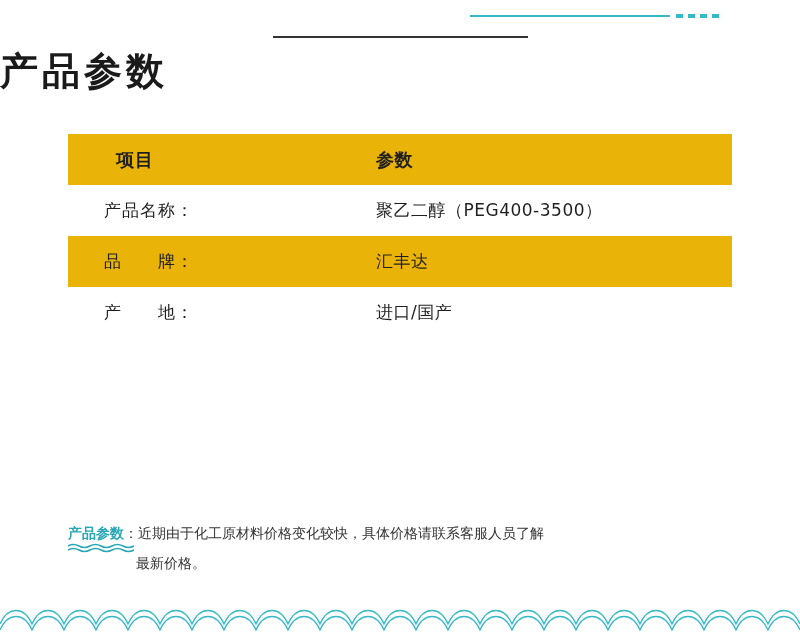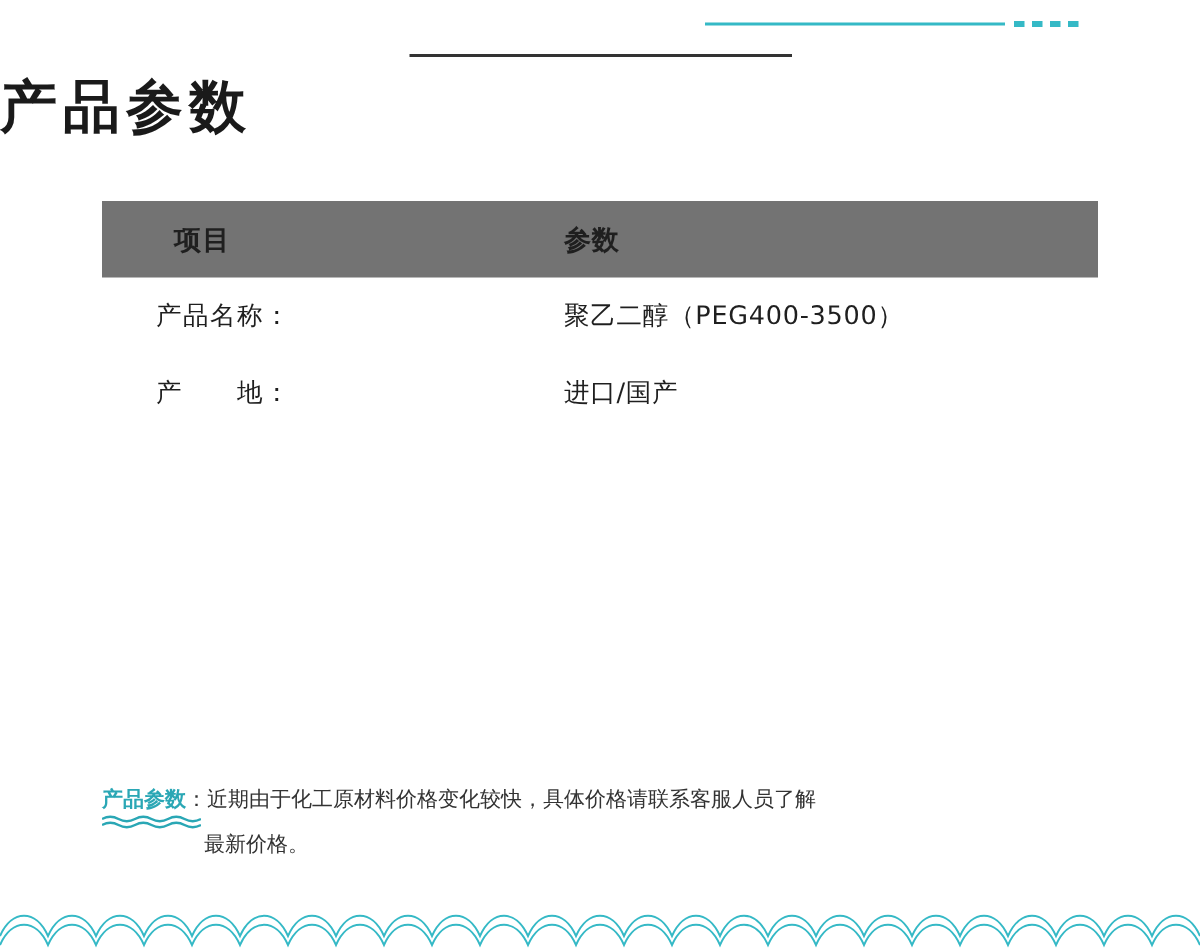--- a/index.html
+++ b/index.html
@@ -81,21 +81,21 @@
     top: 134px;
     left: 68px;
     width: 664px;
     border-collapse: collapse;
     table-layout: fixed;
   }
   .param-table tr {
     height: 51px;
   }
   .param-table tr.shaded {
-    background: #737373;
+    background: #eab308;
   }
   .param-table td {
     padding: 0;
     vertical-align: middle;
     font-size: 17px;
     color: #1f1f1f;
   }
   .param-table td.label {
     width: 260px;
     padding-left: 36px;
@@ -171,20 +171,24 @@
 
   <table class="param-table">
     <tbody>
       <tr class="head shaded">
         <td class="label">项目</td>
         <td class="value">参数</td>
       </tr>
       <tr>
         <td class="label">产品名称：</td>
         <td class="value">聚乙二醇（PEG400-3500）</td>
+      </tr>
+      <tr class="shaded">
+        <td class="label">品　　牌：</td>
+        <td class="value">汇丰达</td>
       </tr>
       <tr>
         <td class="label">产　　地：</td>
         <td class="value">进口/国产</td>
       </tr>
     </tbody>
   </table>
 
   <div class="tip">
     <div>

